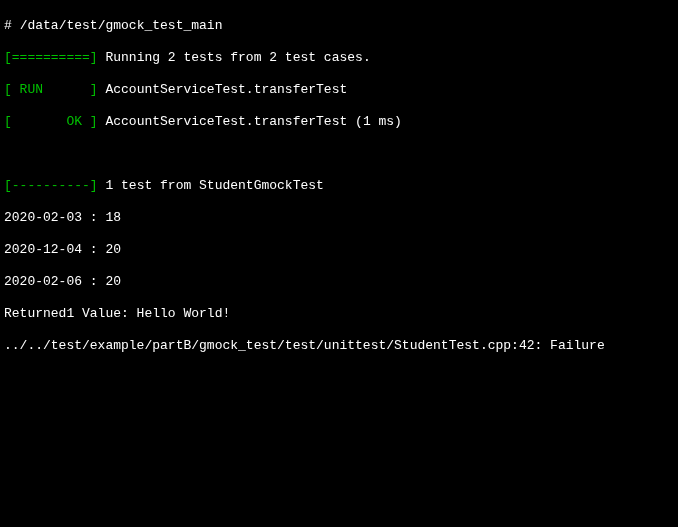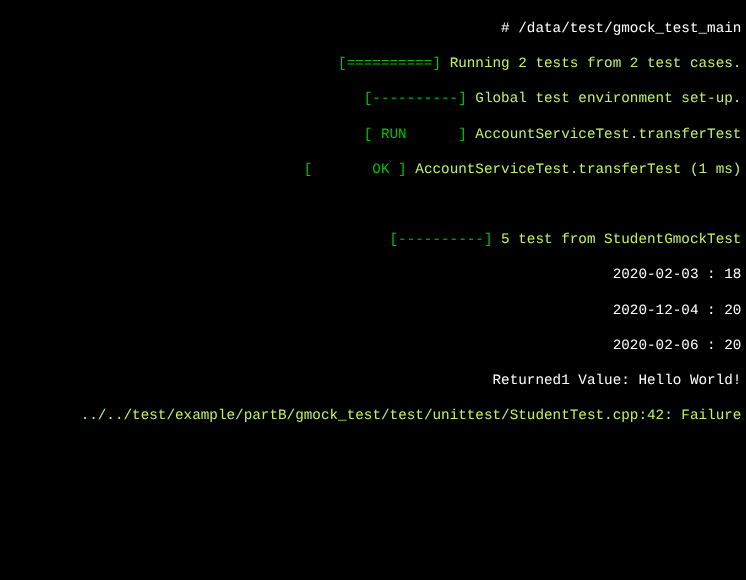--- a/index.html
+++ b/index.html
@@ -12,35 +12,34 @@
     font-size: 13px;
     line-height: 16px;
     color: #c0c0c0;
     overflow: hidden;
   }
   .terminal {
     padding: 2px 4px;
     white-space: pre;
   }
   .white { color: #ffffff; }
-  .gray  { color: #bef264; }
+  .gray  { color: #ffffff; }
   .green { color: #00c000; }
-  .line  { display: block; text-align: right; }
+  .line  { display: block; }
 </style>
 </head>
 <body>
 
 <div class="terminal">
 <span class="line"><span class="white">#</span><span class="white"> </span><span class="white">/data/test/gmock_test_main</span></span>
 <span class="line"><span class="green">[==========]</span><span> </span><span class="gray">Running 2 tests from 2 test cases.</span></span>
-<span class="line"><span class="green">[----------]</span><span> </span><span class="gray">Global test environment set-up.</span></span>
 <span class="line"><span class="green">[ RUN      ]</span><span> </span><span class="gray">AccountServiceTest.transferTest</span></span>
 <span class="line"><span class="green">[       OK ]</span><span> </span><span class="gray">AccountServiceTest.transferTest (1 ms)</span></span>
 <span class="line"> </span>
-<span class="line"><span class="green">[----------]</span><span> </span><span class="gray">5 test from StudentGmockTest</span></span>
+<span class="line"><span class="green">[----------]</span><span> </span><span class="gray">1 test from StudentGmockTest</span></span>
 <span class="line"><span class="white">2020-02-03 : 18</span></span>
 <span class="line"><span class="white">2020-12-04 : 20</span></span>
 <span class="line"><span class="white">2020-02-06 : 20</span></span>
 <span class="line"><span class="white">Returned1 Value: Hello World!</span></span>
 <span class="line"><span class="gray">../../test/example/partB/gmock_test/test/unittest/StudentTest.cpp:42: Failure</span></span>
 
 
 
 
 

